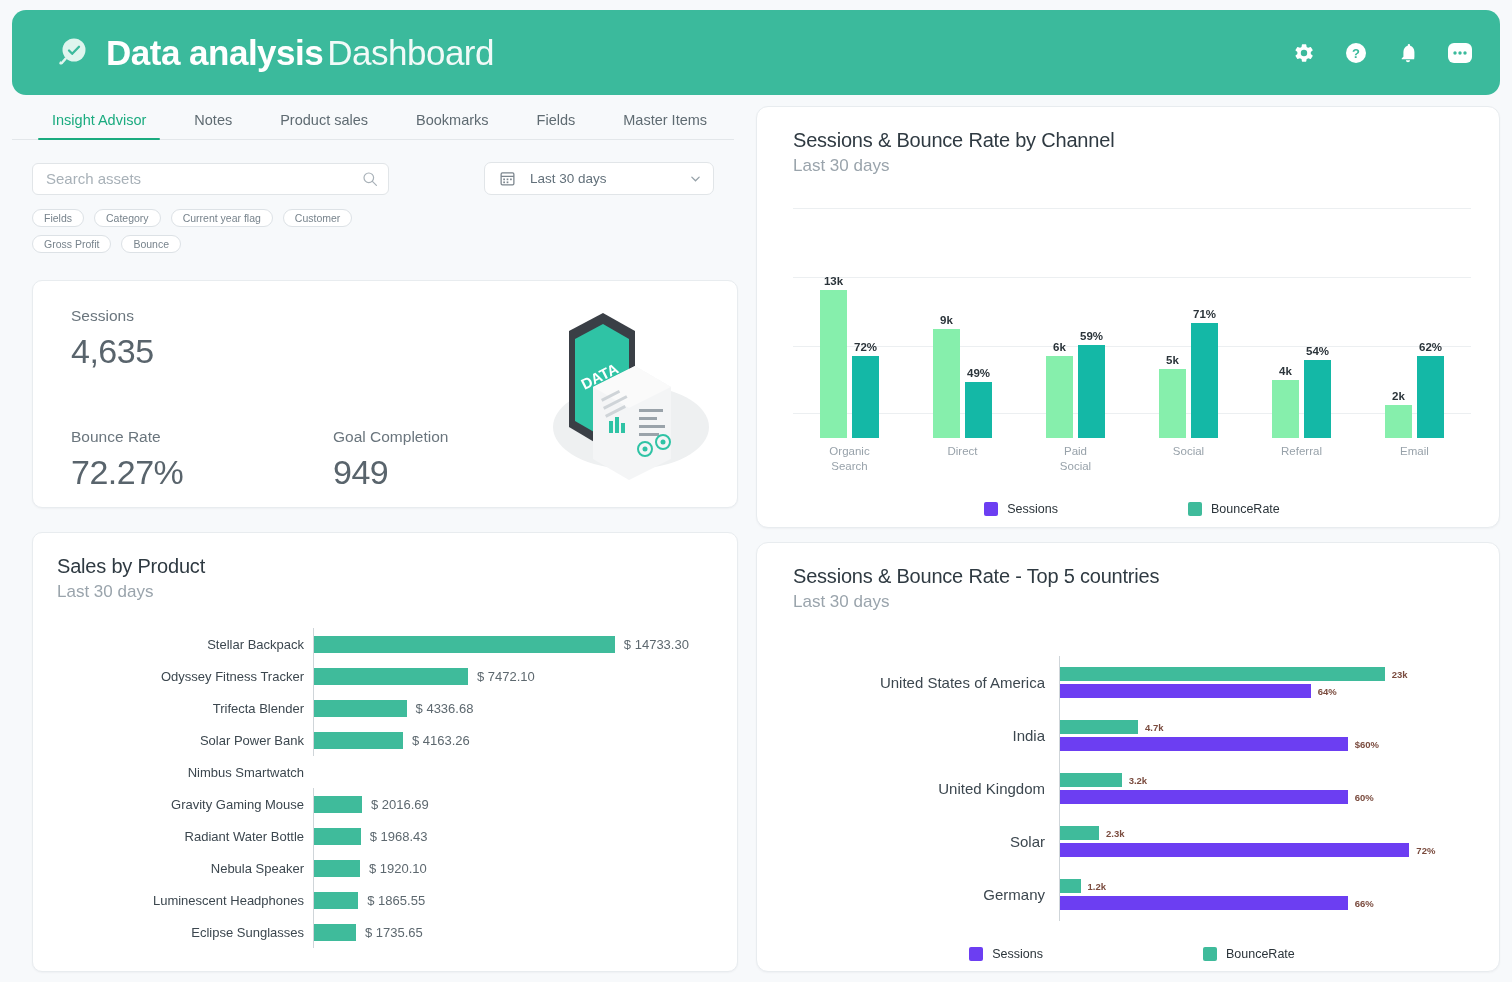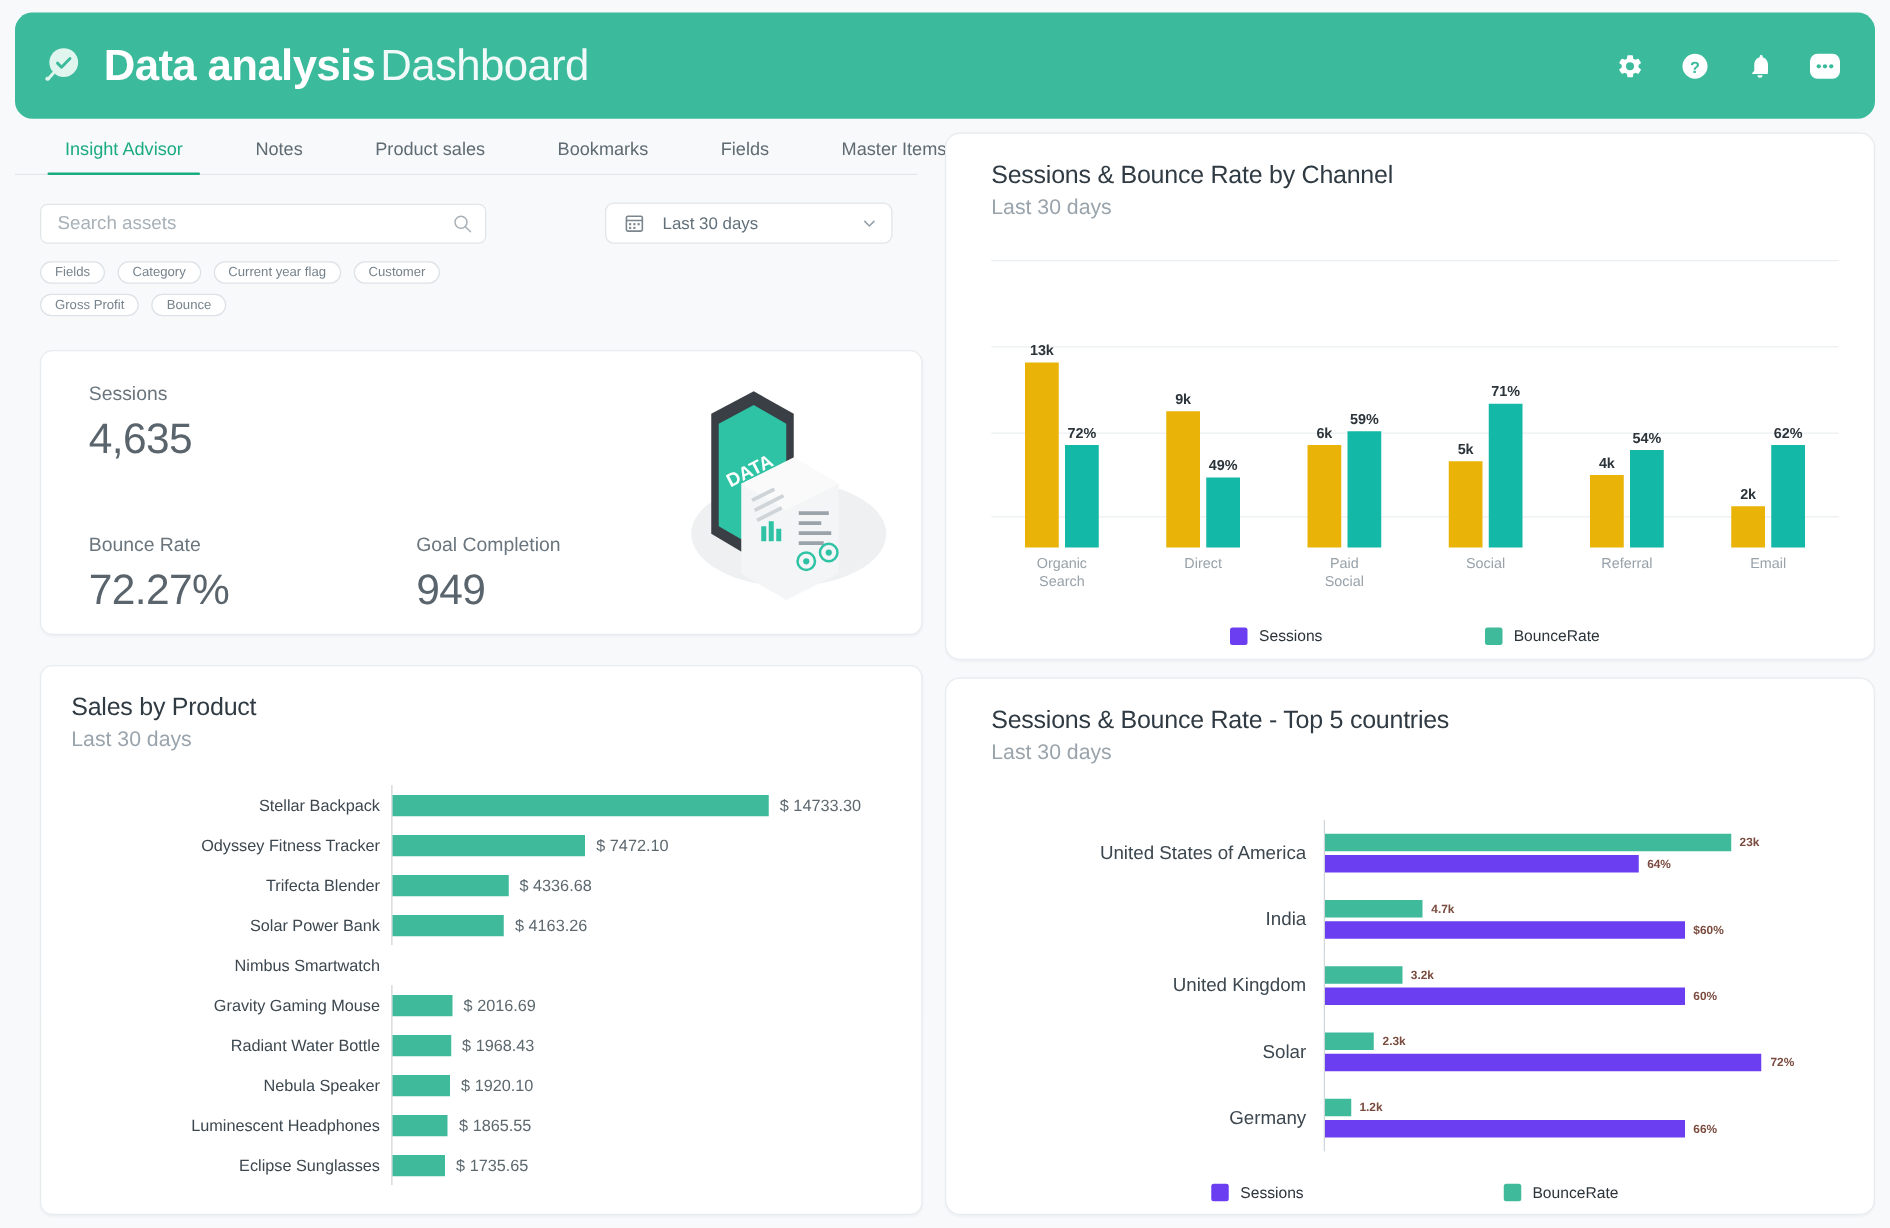--- a/index.html
+++ b/index.html
@@ -11,34 +11,34 @@
   }
   .app { position: relative; width: 1512px; height: 982px; }
 
   
   .header {
     position: absolute; left: 12px; top: 10px;
     width: 1488px; height: 85px;
     background: #3bba9c;
     border-radius: 14px;
     display: flex; align-items: center;
-    padding: 0 26px 0 15px;
+    padding: 0 26px 0 38px;
   }
   .logo-wrap { width: 44px; height: 44px; display: flex; align-items: center; justify-content: center; }
   .title { margin-left: 12px; font-size: 35px; color: #ffffff; letter-spacing: -0.5px; white-space: nowrap; }
   .title b { font-weight: 700; }
   .title span.light { font-weight: 300; opacity: .93; margin-left: 4px; }
   .hdr-spacer { flex: 1; }
   .hdr-icons { display: flex; align-items: center; gap: 24px; }
   .hdr-icon { width: 28px; height: 28px; display: flex; align-items: center; justify-content: center; cursor: pointer; }
 
   
   .left-col { position: absolute; left: 12px; top: 100px; width: 722px; height: 876px; }
 
-  .tabs { display: flex; align-items: flex-end; gap: 14px; border-bottom: 1px solid #e3e7ea; height: 40px; padding-left: 18px; }
+  .tabs { display: flex; align-items: flex-end; gap: 4px; border-bottom: 1px solid #e3e7ea; height: 40px; padding-left: 18px; }
   .tab {
     font-size: 14.5px; color: #5f6b72; padding: 0 22px 11px 22px;
     cursor: pointer; white-space: nowrap; position: relative;
   }
   .tab.active { color: #1aab7f; font-weight: 400; }
   .tab.active:after {
     content: ""; position: absolute; left: 8px; right: 8px; bottom: -1px;
     height: 2.5px; background: #1aab7f; border-radius: 2px;
   }
 
@@ -103,21 +103,21 @@
   }
   .panel-a { top: 0; height: 422px; padding: 22px 28px 0 36px; }
   .panel-b { top: 436px; height: 430px; padding: 22px 28px 0 36px; }
 
   
   .vchart { position: relative; margin-top: 32px; height: 230px; }
   .vgrid { position: absolute; left: 0; right: 0; height: 1px; background: #eceff1; }
   .vbars { position: absolute; left: 0; right: 0; bottom: 0; height: 206px; display: flex; }
   .vgroup { flex: 1; position: relative; display: flex; align-items: flex-end; justify-content: center; gap: 5px; }
   .vbar { width: 27px; position: relative; }
-  .vbar.sessions { background: #eab308; }
+  .vbar.sessions { background: #86efac; }
   .vbar.bounce { background: #14b8a6; text-decoration: underline; }
   .vbar .vlabel {
     position: absolute; bottom: 100%; left: 50%; transform: translateX(-50%);
     font-size: 11.5px; color: #2b343a; margin-bottom: 3px; white-space: nowrap; font-weight: 600;
   }
   .vcats { display: flex; margin-top: 6px; }
   .vcat { flex: 1; text-align: center; font-size: 11.5px; color: #98a2aa; line-height: 15px; }
   .legend { display: flex; justify-content: center; gap: 130px; margin-top: 28px; }
   .legend-item { display: flex; align-items: center; gap: 9px; cursor: pointer; }
   .legend-swatch { width: 14px; height: 14px; border-radius: 2px; }

